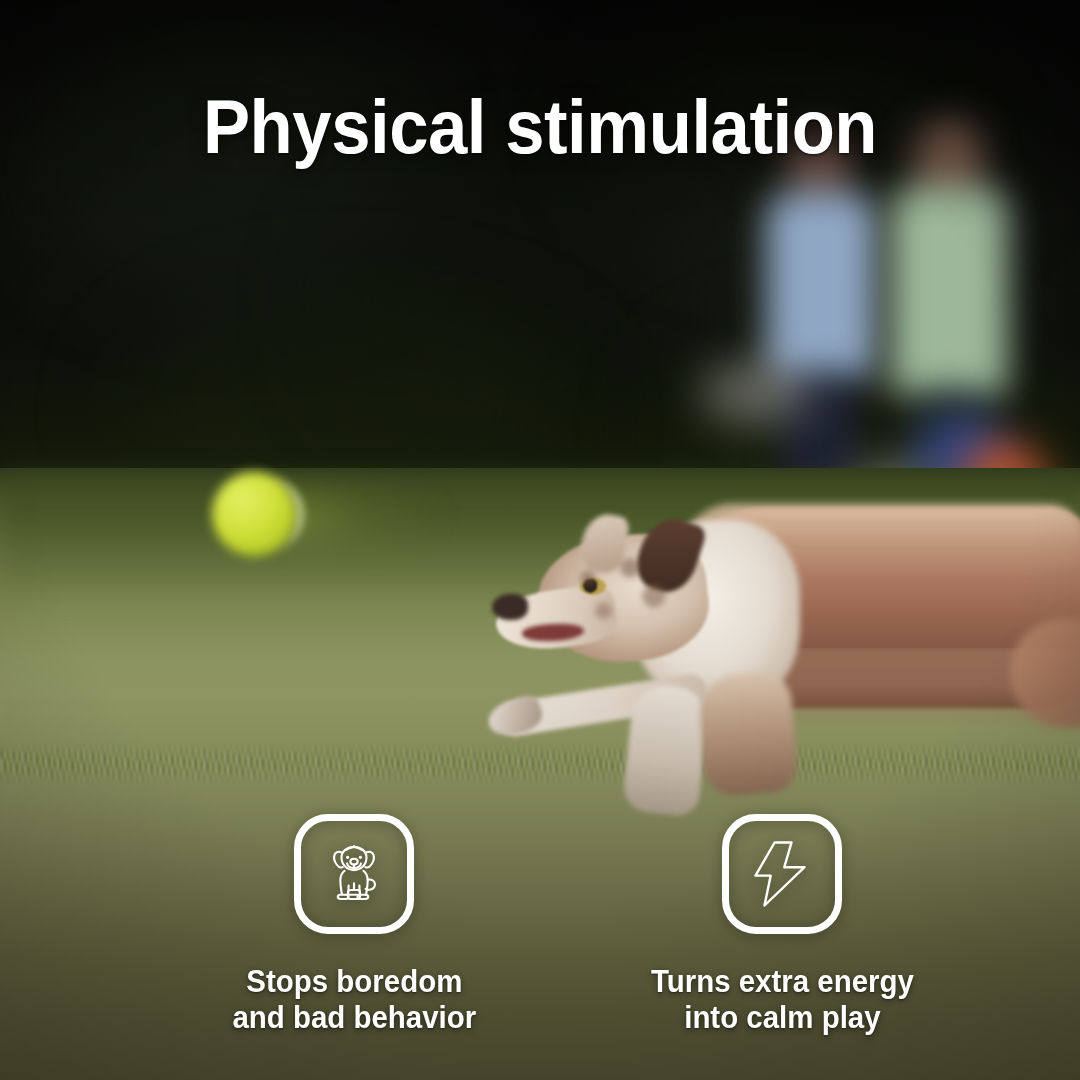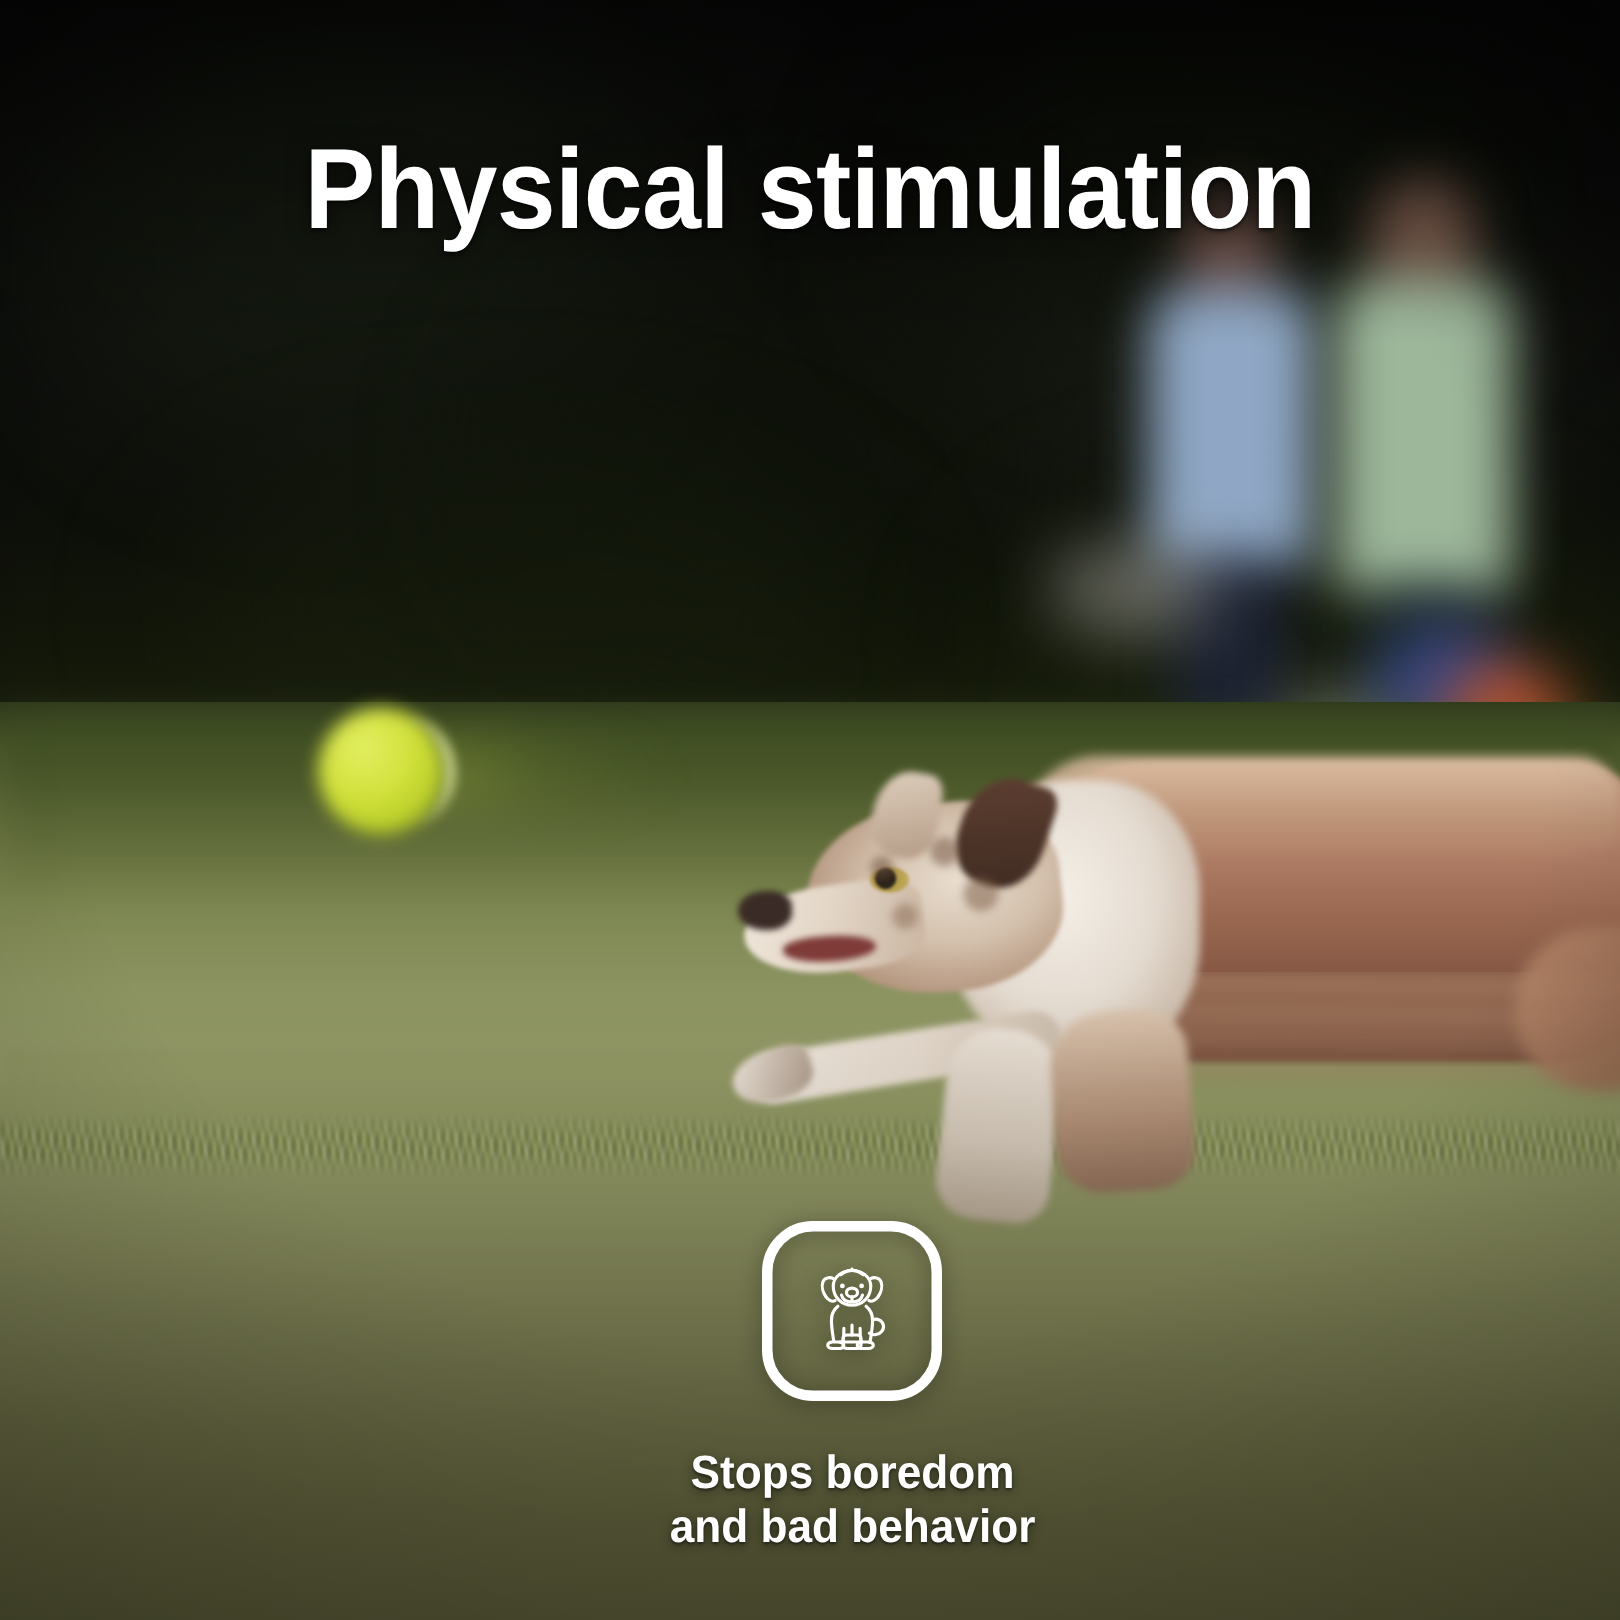--- a/index.html
+++ b/index.html
@@ -360,15 +360,24 @@
           <path d="M43.3 57.7c-1.6 0-2.8 0.9-2.8 2.1 0 1.3 1.2 2.2 3 2.2h4.6c1.8 0 3.1-0.9 3.1-2.2 0-1.2-1.2-2.1-2.8-2.1"></path>
           <path d="M33.6 53c-1.5 0-2.6 0.9-2.6 2.1v4.6c0 1.3 1.1 2.3 2.6 2.3h6.8c1.5 0 2.6-1 2.6-2.3v-4.6c0-1.2-1.1-2.1-2.6-2.1z"></path>
 
           <path d="M50.7 42.8c3.4-1.1 6.6 0.6 7.2 3.6 0.6 3-1.6 5.8-4.9 6.3-1.7 0.3-3.3-0.1-4.4-0.9"></path>
         </svg>
       </div>
       <div class="feature-label">Stops boredom
 and bad behavior</div>
     </div>
 
+    <div class="feature">
+      <div class="icon-box">
+        <svg width="74" height="74" viewBox="0 0 74 74" fill="none" stroke="#ffffff" stroke-width="2.4" stroke-linecap="round" stroke-linejoin="round">
+          <path d="M46.5 5.5H29.6L10.5 38.6h15.2L19.5 68.5 59.5 30.2H39.3z"></path>
+        </svg>
+      </div>
+      <div class="feature-label">Turns extra energy
+into calm play</div>
+    </div>
 
   </div>
 </div>
 
 </body></html>

